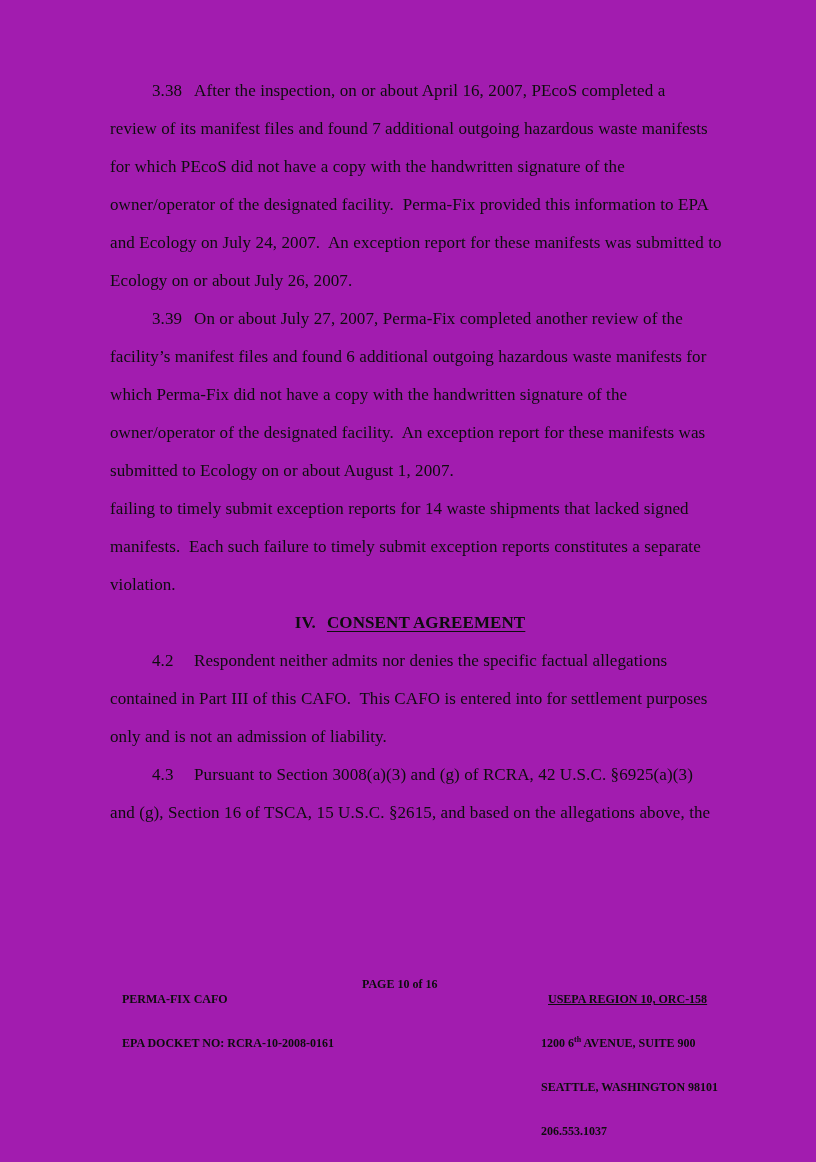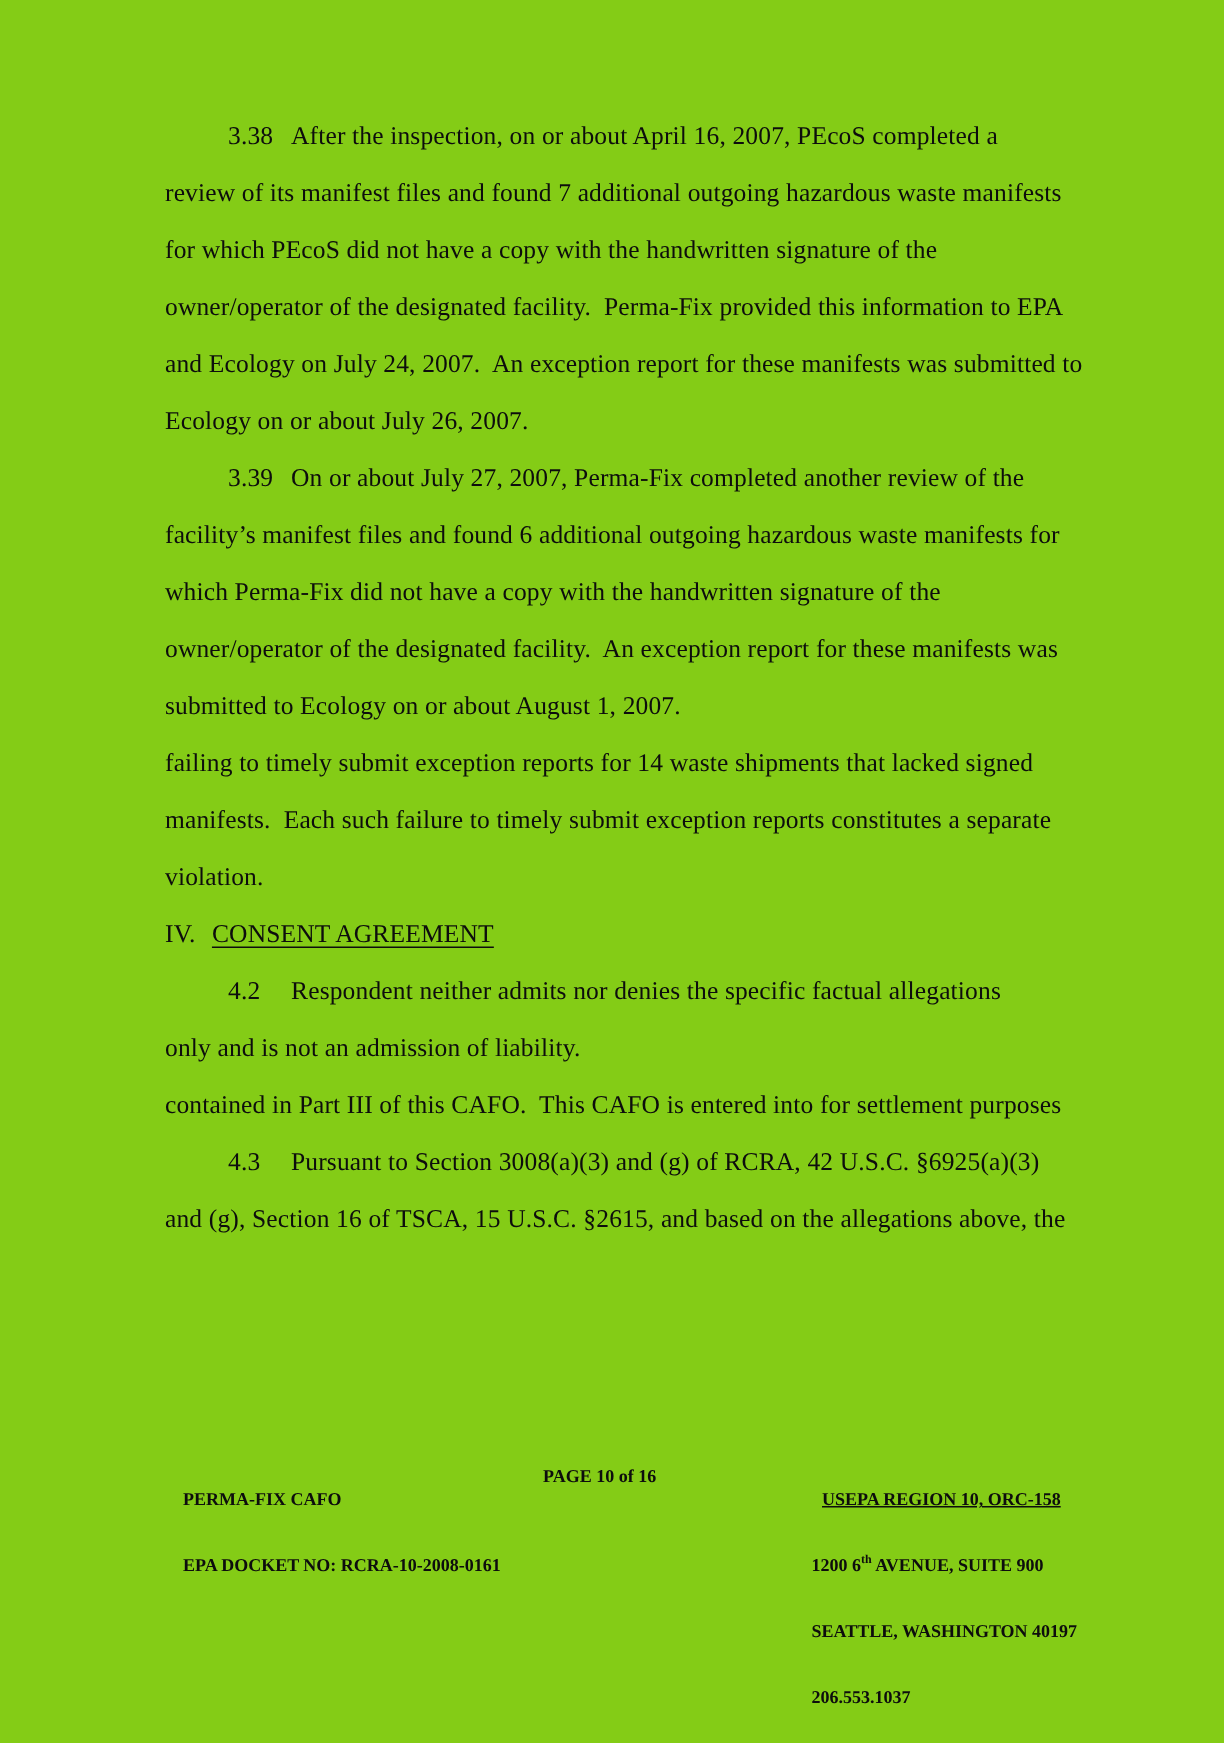--- a/index.html
+++ b/index.html
@@ -9,41 +9,43 @@
     height: 1162px;
     position: relative;
     font-family: "Liberation Serif", "DejaVu Serif", serif;
     color: #0d0d0d;
     overflow: hidden;
   }
   .page {
     position: absolute;
     left: 0; top: 0;
     width: 816px; height: 1162px;
-    background: #84cc16;
+    background: #a21caf;
   }
   .body-text {
     position: absolute;
     left: 110px;
     top: 72px;
     width: 600px;
   }
   .line {
     white-space: pre;
     height: 38px;
     line-height: 38px;
     font-size: 17px;
     letter-spacing: 0.1px;
   }
   .pnum {
     display: inline-block;
     margin-left: 42px;
     min-width: 42px;
   }
   .heading {
+    text-align: center;
+    font-weight: bold;
   }
   .heading-title {
     margin-left: 11px;
     text-decoration: underline;
     text-underline-offset: 3px;
   }
   .footer {
     position: absolute;
     left: 0;
     top: 963px;
@@ -90,38 +92,38 @@
       <div class="line">failing to timely submit exception reports for 14 waste shipments that lacked signed</div>
       <div class="line">manifests.  Each such failure to timely submit exception reports constitutes a separate</div>
       <div class="line">violation.</div>
     </div>
 
     <div class="line heading"><span>IV.</span><span class="heading-title">CONSENT AGREEMENT</span></div>
 
 
     <div>
       <div class="line"><span class="pnum">4.2</span><span>Respondent neither admits nor denies the specific factual allegations</span></div>
+      <div class="line">contained in Part III of this CAFO.  This CAFO is entered into for settlement purposes</div>
       <div class="line">only and is not an admission of liability.</div>
-      <div class="line">contained in Part III of this CAFO.  This CAFO is entered into for settlement purposes</div>
     </div>
 
     <div>
       <div class="line"><span class="pnum">4.3</span><span>Pursuant to Section 3008(a)(3) and (g) of RCRA, 42 U.S.C. §6925(a)(3)</span></div>
       <div class="line">and (g), Section 16 of TSCA, 15 U.S.C. §2615, and based on the allegations above, the</div>
     </div>
 
   </main>
 
   <footer class="footer">
     <div class="f-left">
       <div>PERMA-FIX CAFO</div>
       <div>EPA DOCKET NO: RCRA-10-2008-0161</div>
     </div>
     <div class="f-center">PAGE 10 of 16</div>
     <div class="f-right">
       <div class="fr-line1">USEPA REGION 10, ORC-158</div>
       <div><span>1200 6</span><sup>th</sup><span> AVENUE, SUITE 900</span></div>
-      <div>SEATTLE, WASHINGTON 40197</div>
+      <div>SEATTLE, WASHINGTON 98101</div>
       <div>206.553.1037</div>
     </div>
   </footer>
 
 </div>
 
 </body></html>

